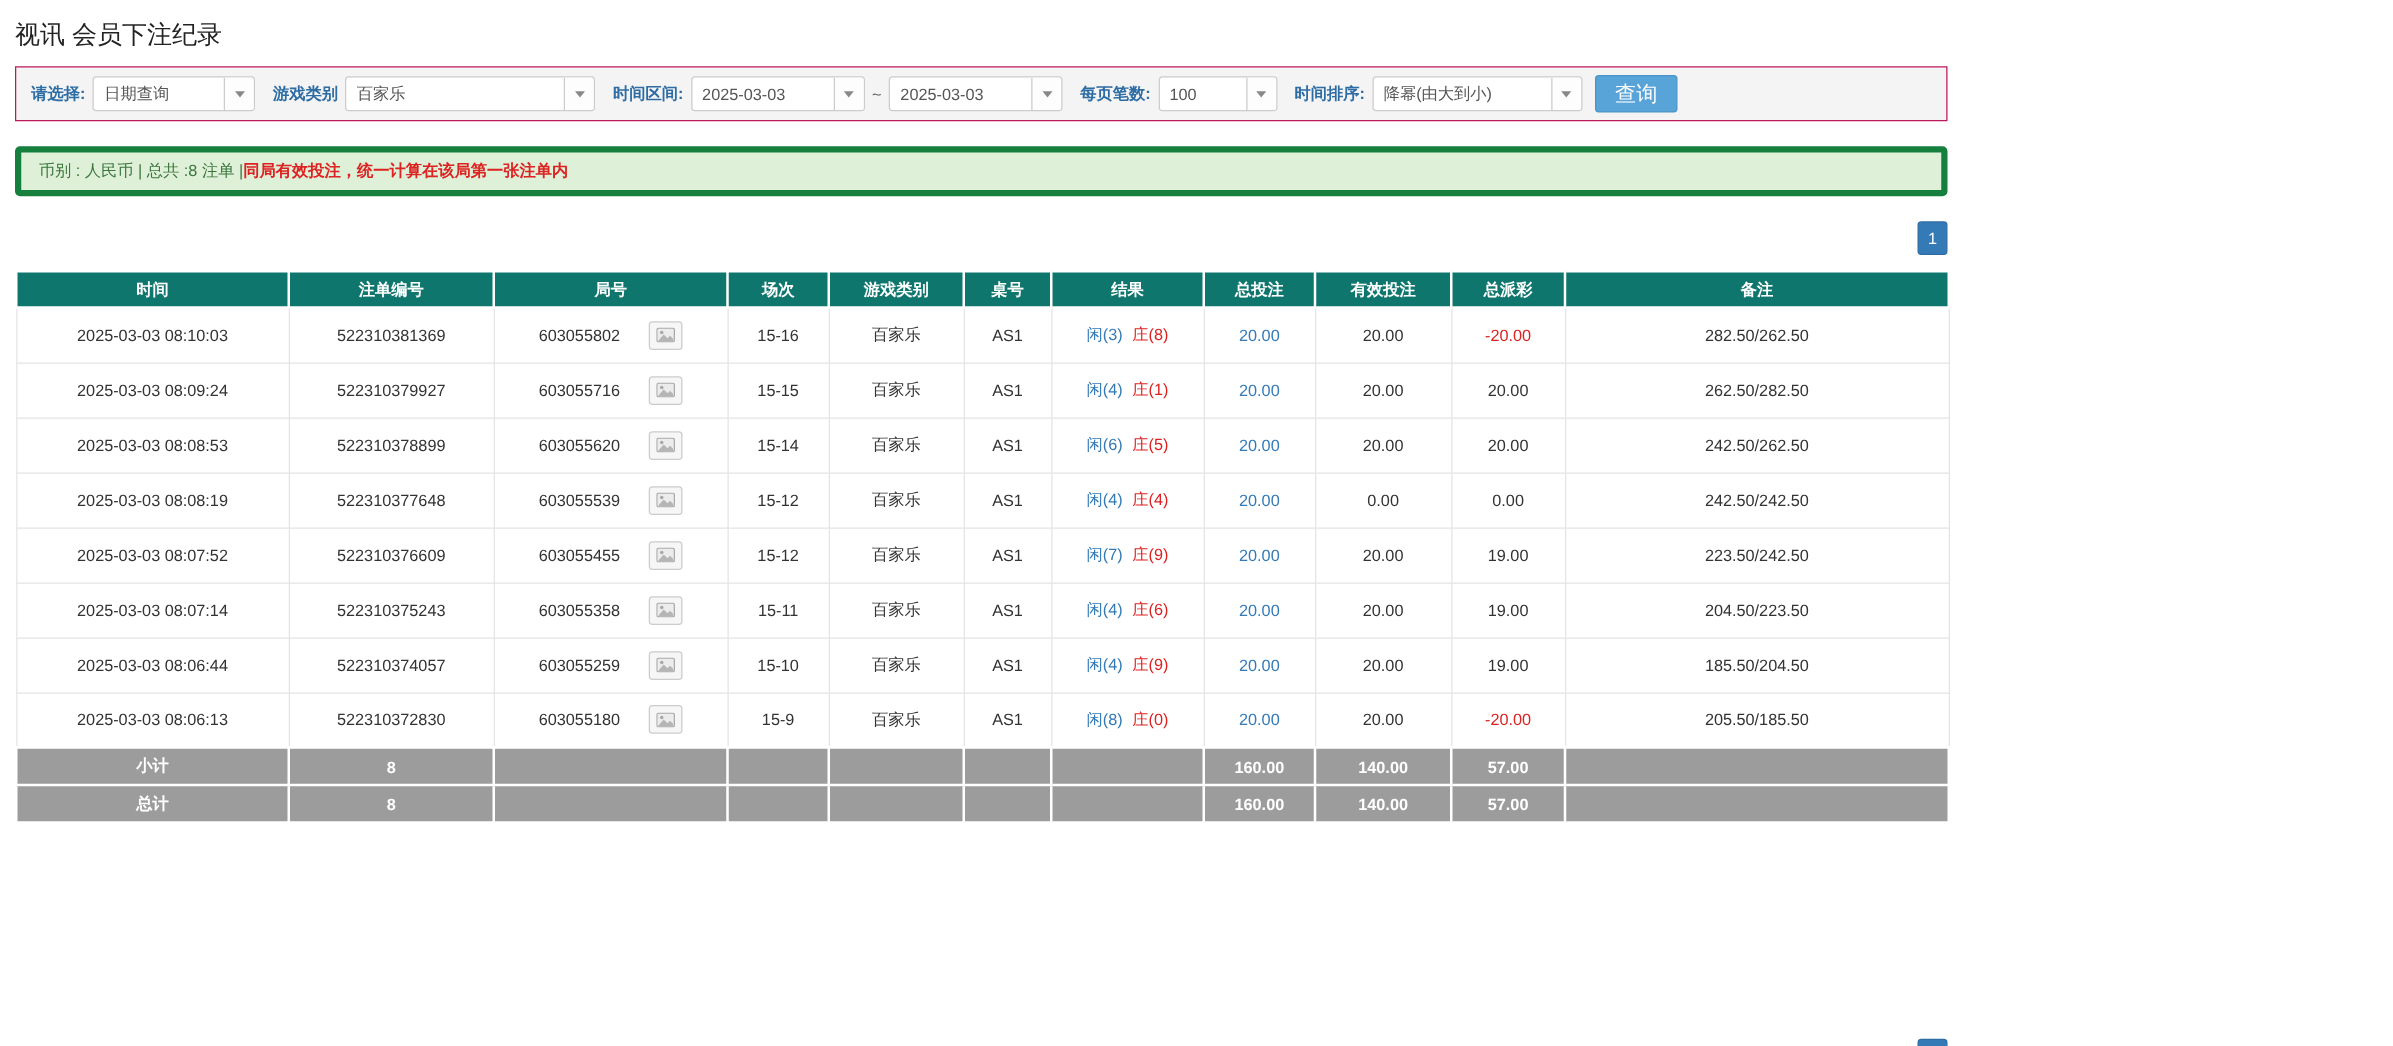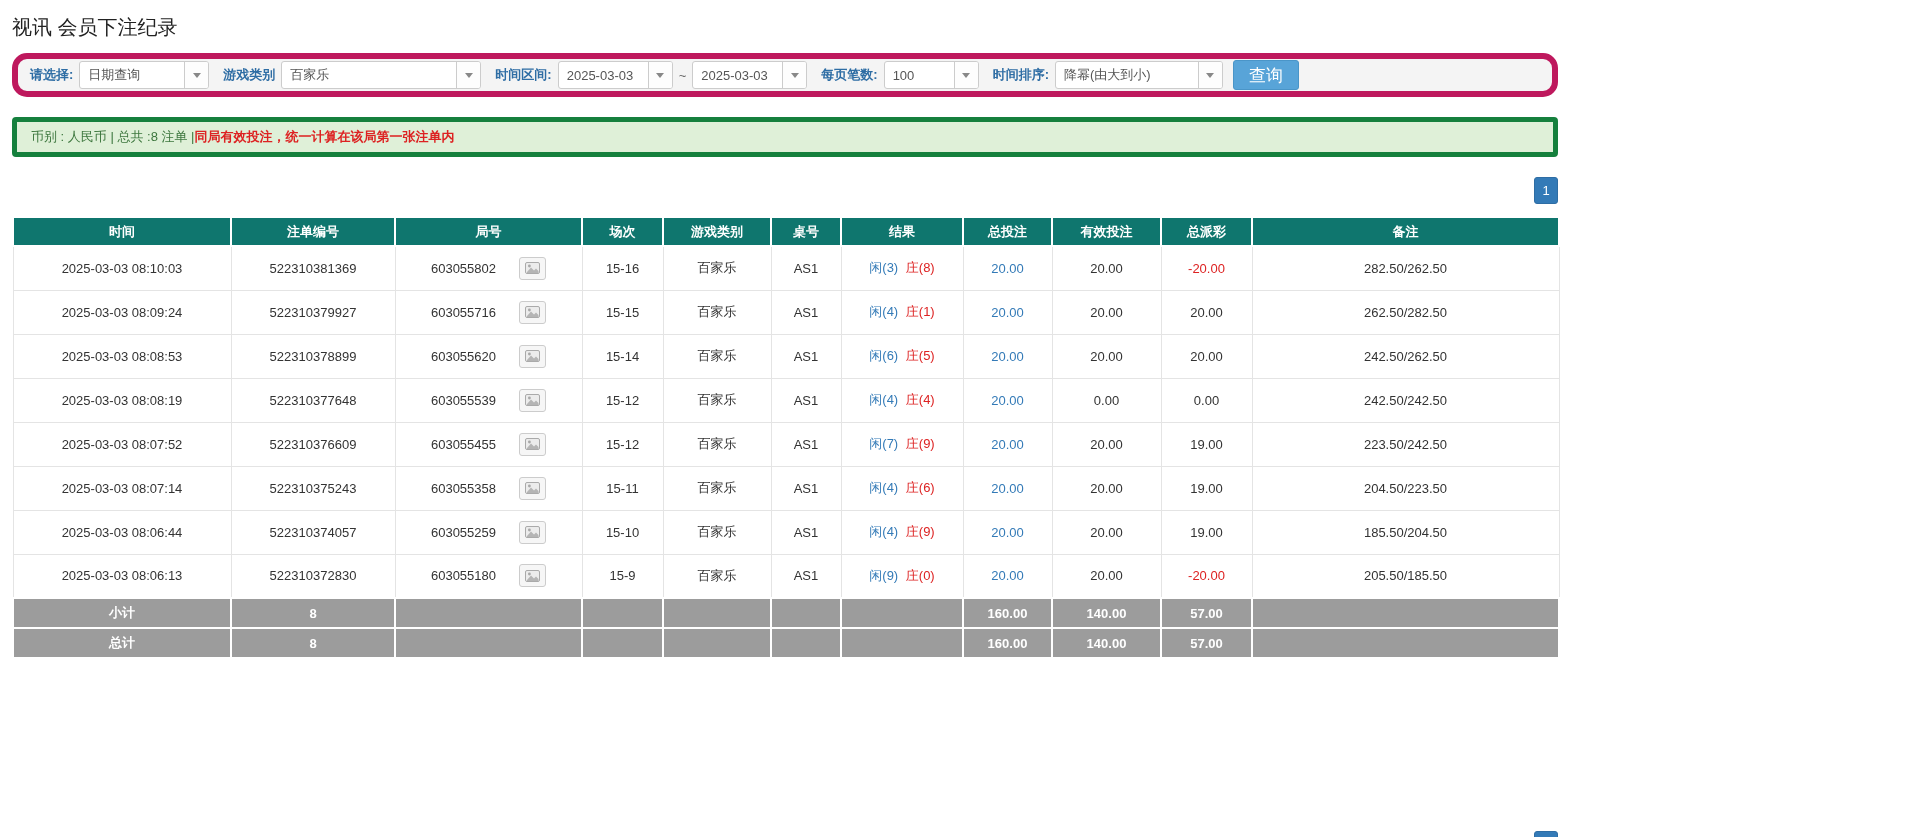--- a/index.html
+++ b/index.html
@@ -11,21 +11,21 @@
   }
   .container { margin:0 12px; width:1546px; }
 
   .page-title {
     font-size:20px; color:#222; font-weight:400;
     padding:14px 0 12px 0;
   }
 
   
   .filter-bar {
-    background:#f4f4f4; border:6px solid #be185d; border-radius:15px;
+    background:#f4f4f4; border:1px solid #be185d; border-radius:0;
     height:44px; display:flex; align-items:center; padding:0 12px;
   }
   .flabel {
     color:#2e6da4; font-weight:bold; font-size:13px;
     margin-left:14px; margin-right:6px; white-space:nowrap;
   }
   .flabel.first { margin-left:0; }
   .tilde { color:#666; font-size:13px; margin:0 6px; }
   .combo {
     display:inline-flex; align-items:stretch; background:#fff;
@@ -36,21 +36,21 @@
     font-size:13px; color:#555; flex:1; white-space:nowrap; overflow:hidden;text-align:right;
   }
   .combo-btn {
     width:24px; border-left:1px solid #ccc; background:#fdfdfd;
     display:flex; align-items:center; justify-content:center; cursor:pointer;
   }
   .caret {
     width:0; height:0; border-left:4px solid transparent;
     border-right:4px solid transparent; border-top:5px solid #888;
   }
-  .w130{width:130px;} .w200{width:200px;} .w145{width:115px;}
+  .w130{width:130px;} .w200{width:200px;} .w145{width:139px;}
   .w95{width:95px;} .w165{width:168px;}
   .search-btn {
     height:30px; padding:0 15px; margin-left:10px;
     background:#58a4d8; border:1px solid #4a95c8; color:#fff;
     border-radius:3px; font-size:17px; cursor:pointer;
     font-family:"Liberation Sans", sans-serif;
   }
 
   
   .summary-bar {
@@ -415,21 +415,21 @@
             <circle cx="4.4" cy="4" r="1.4" fill="#a8a8a8"></circle>
             <path d="M2 10 L6 5.5 L9 8.5 L11 6.5 L13.5 9 V11 H2 Z" fill="#b5b5b5"></path>
           </svg>
         </button>
       </span>
     </td>
     <td>15-9</td>
     <td>百家乐</td>
     <td>AS1</td>
     <td>
-      <span class="player">闲(9)</span>
+      <span class="player">闲(8)</span>
       <span class="banker">庄(0)</span>
     </td>
     <td>
       <span class="link">20.00</span>
     </td>
     <td>20.00</td>
     <td class="neg">-20.00</td>
     <td>205.50/185.50</td>
   </tr>
 </tbody>

